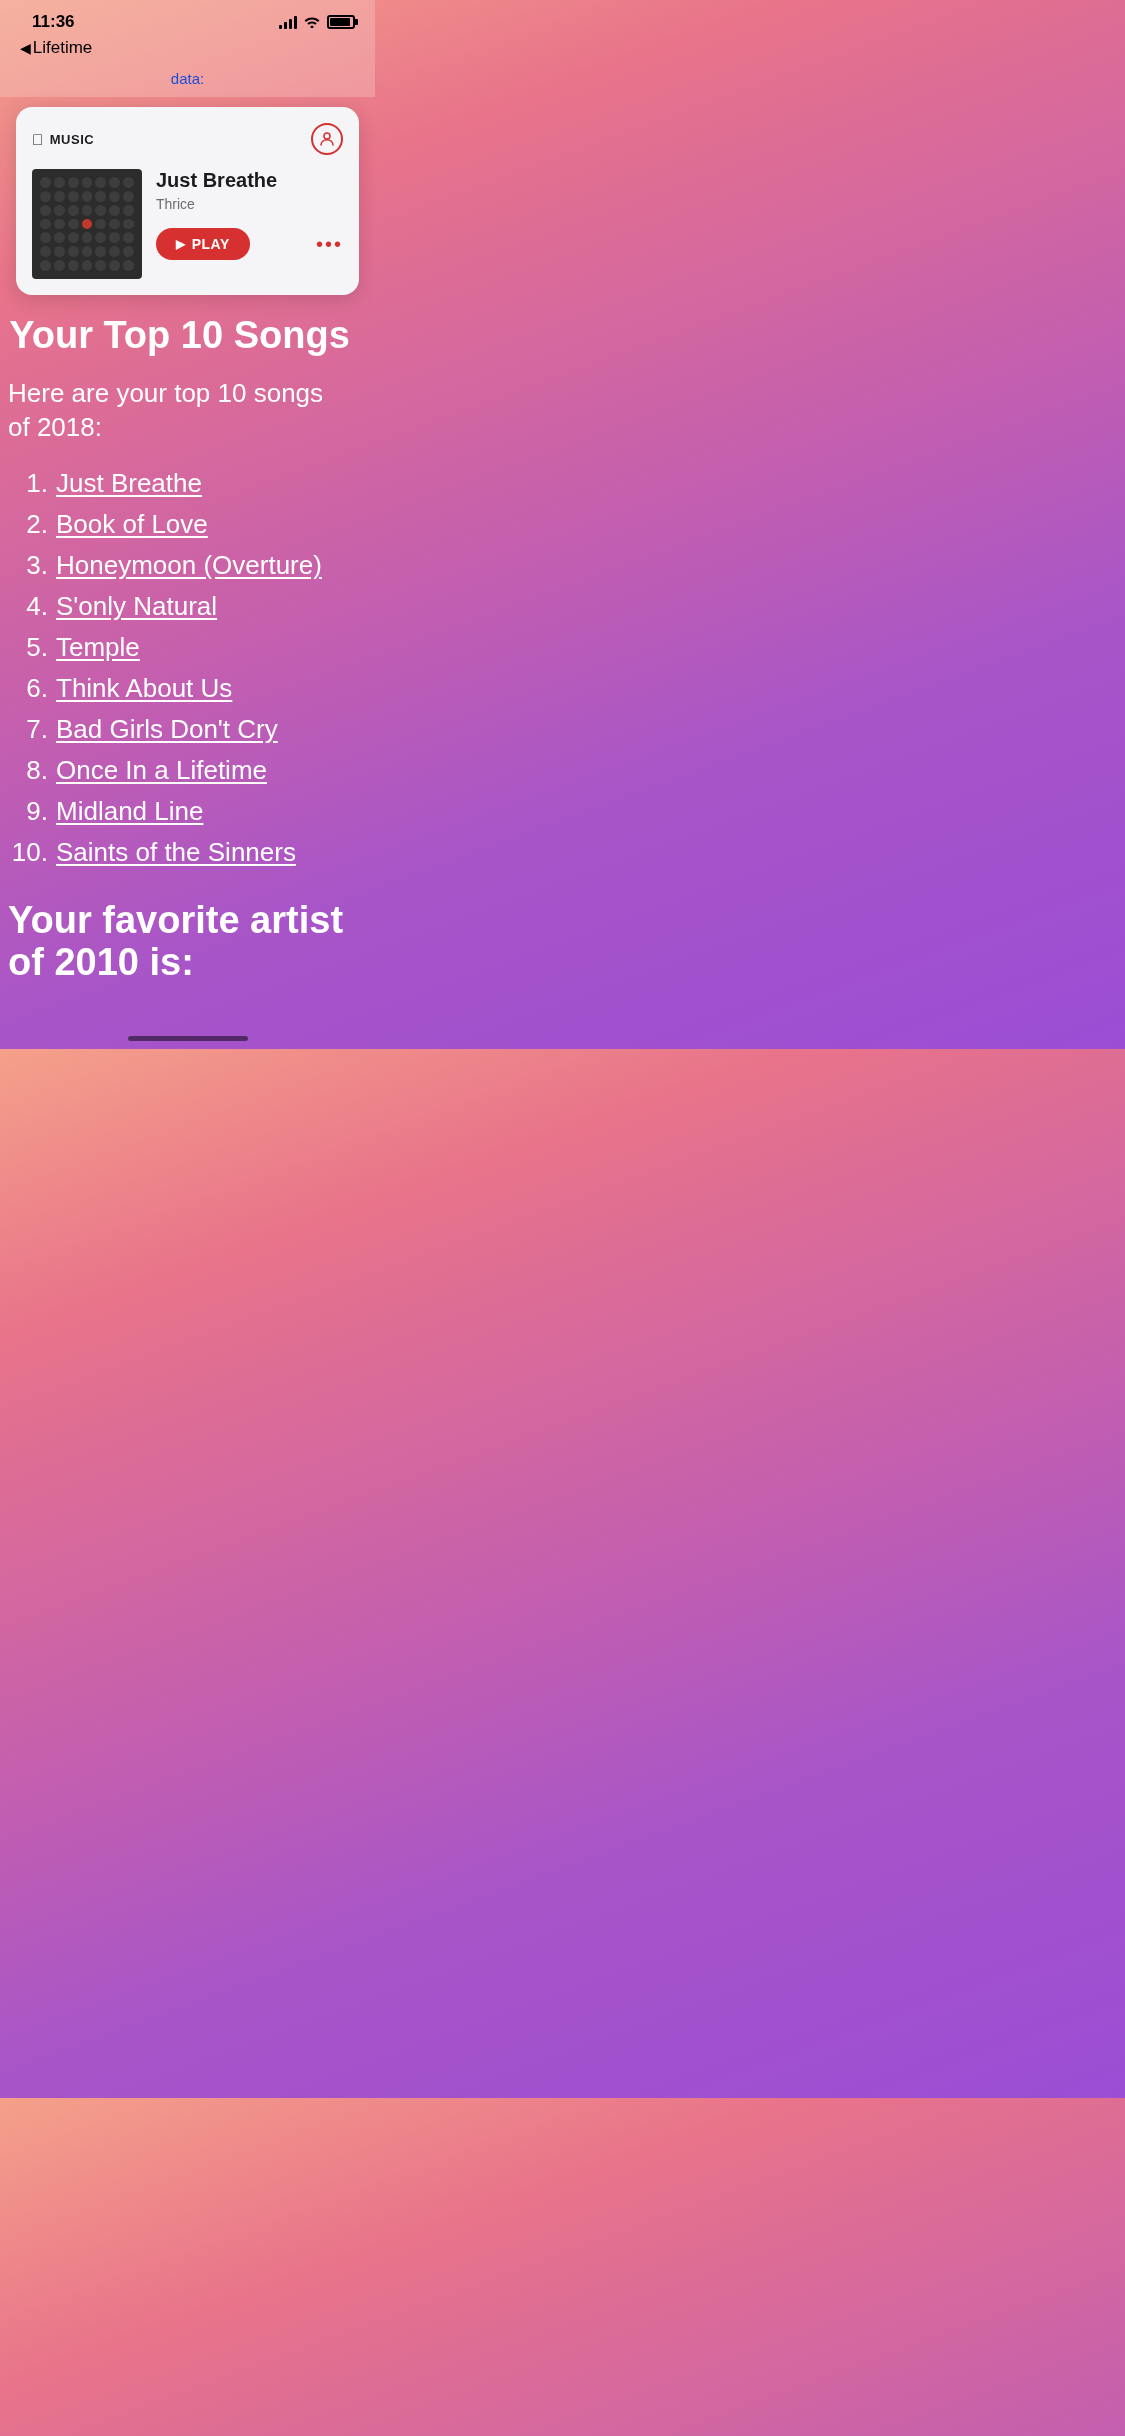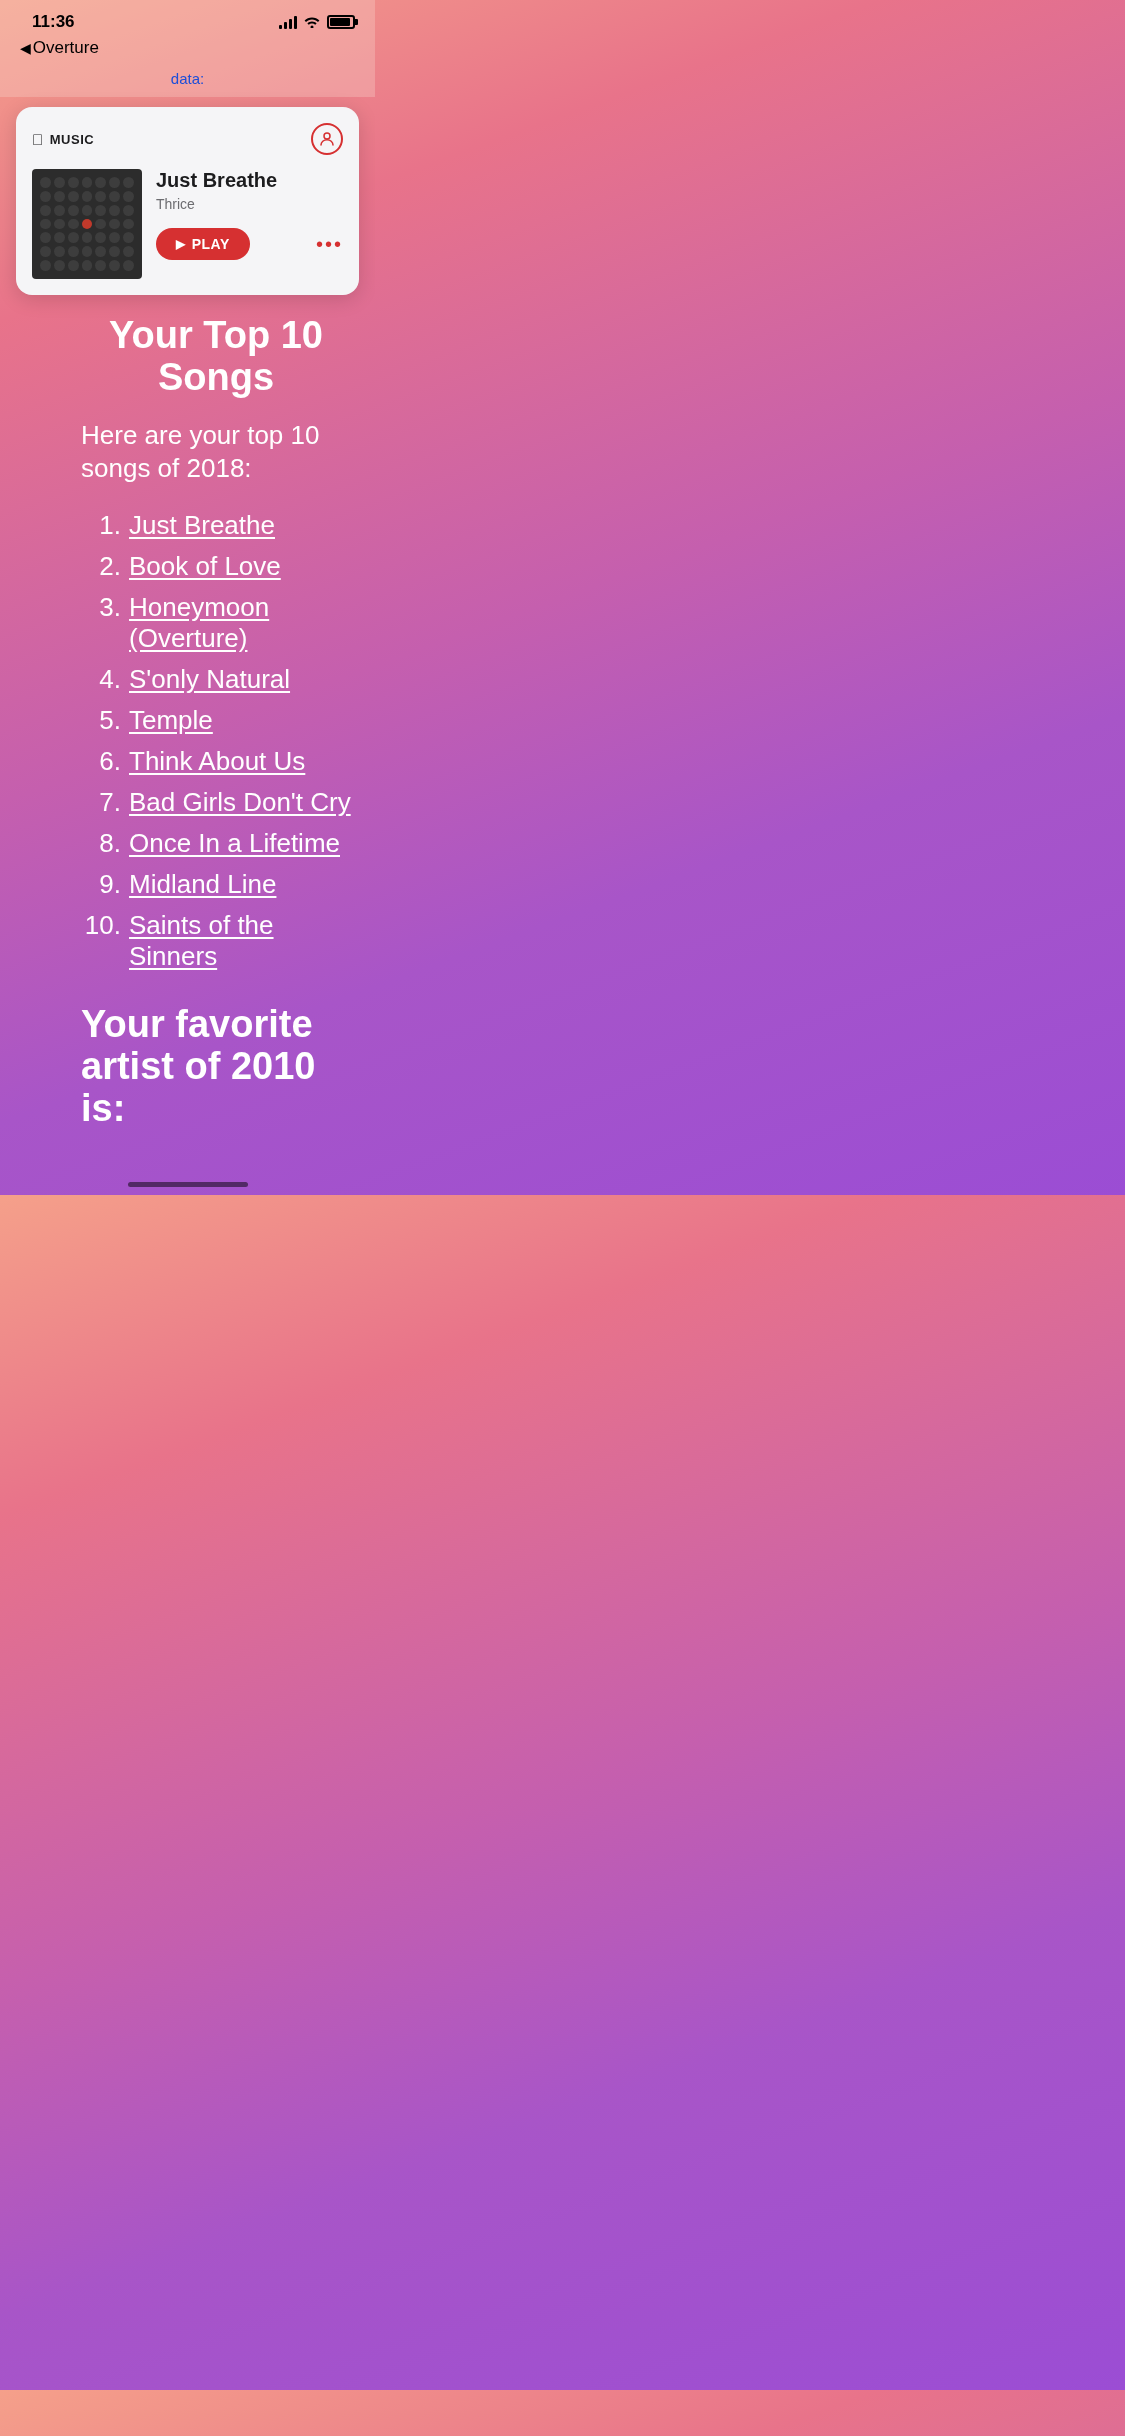--- a/index.html
+++ b/index.html
@@ -234,22 +234,21 @@
     .more-button {
       color: #d63031;
       font-size: 20px;
       letter-spacing: 2px;
       cursor: pointer;
       margin-left: auto;
     }
 
     
     .main-content {
-      padding: 0 24px 40px 37px;
-      margin-left: 44px;
+      padding: 0 24px 40px 8px;
     }
 
     .top-songs-title {
       font-size: 38px;
       font-weight: 800;
       color: white;
       text-align: center;
       margin-bottom: 20px;
       line-height: 1.1;
     }
@@ -329,21 +328,21 @@
       </svg>
     </span>
     <div class="battery-icon">
       <div class="battery-fill"></div>
     </div>
   </div>
 </div>
 
 <div class="back-nav">
   <span class="back-arrow">◀</span>
-  <span class="back-label">Overture</span>
+  <span class="back-label">Lifetime</span>
 </div>
 
 <div class="data-label">data:</div>
 
 <div class="music-card">
   <div class="music-card-header">
     <div class="apple-music-logo">
       <span class="apple-icon"></span>
       <span>MUSIC</span>
     </div>

